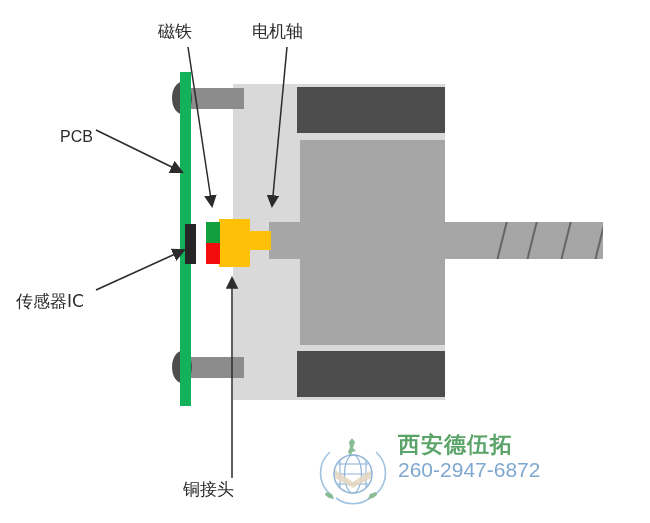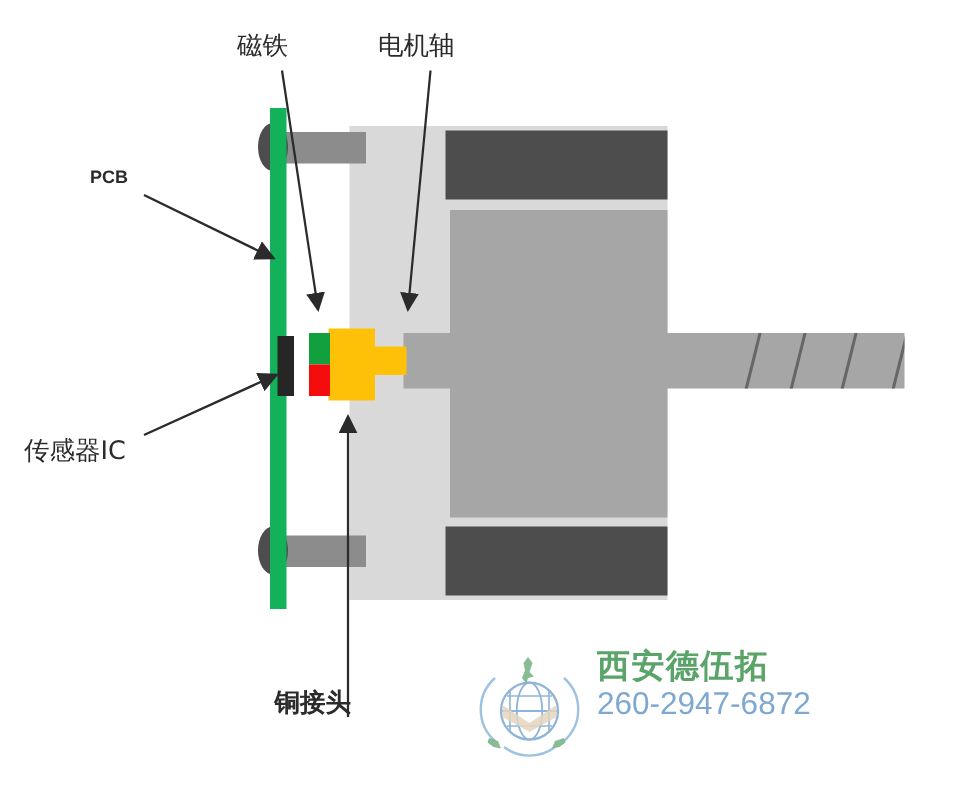--- a/index.html
+++ b/index.html
@@ -98,23 +98,23 @@
   
   .label {
     color: #2b2b2b;
     font-size: 17px;
     line-height: 1.1;
     white-space: nowrap;
   }
   .label.cn { font-family: "DejaVu Sans", "Liberation Sans", sans-serif; }
   .lbl-magnet    { left: 158px; top: 22px; }
   .lbl-shaft     { left: 252px; top: 22px; }
-  .lbl-pcb       { left: 60px;  top: 112px; font-size: 12px; font-weight: bold; }
+  .lbl-pcb       { left: 60px;  top: 128px; font-size: 16px; }
   .lbl-sensor    { left: 16px;  top: 292px; }
-  .lbl-connector { left: 183px; top: 460px; font-weight: bold; }
+  .lbl-connector { left: 183px; top: 480px; }
 
   
   .watermark {
     left: 316px; top: 432px; width: 300px; height: 82px;
   }
   .wm-logo {
     position: absolute;
     left: 0; top: 4px;
     width: 74px; height: 74px;
   }

